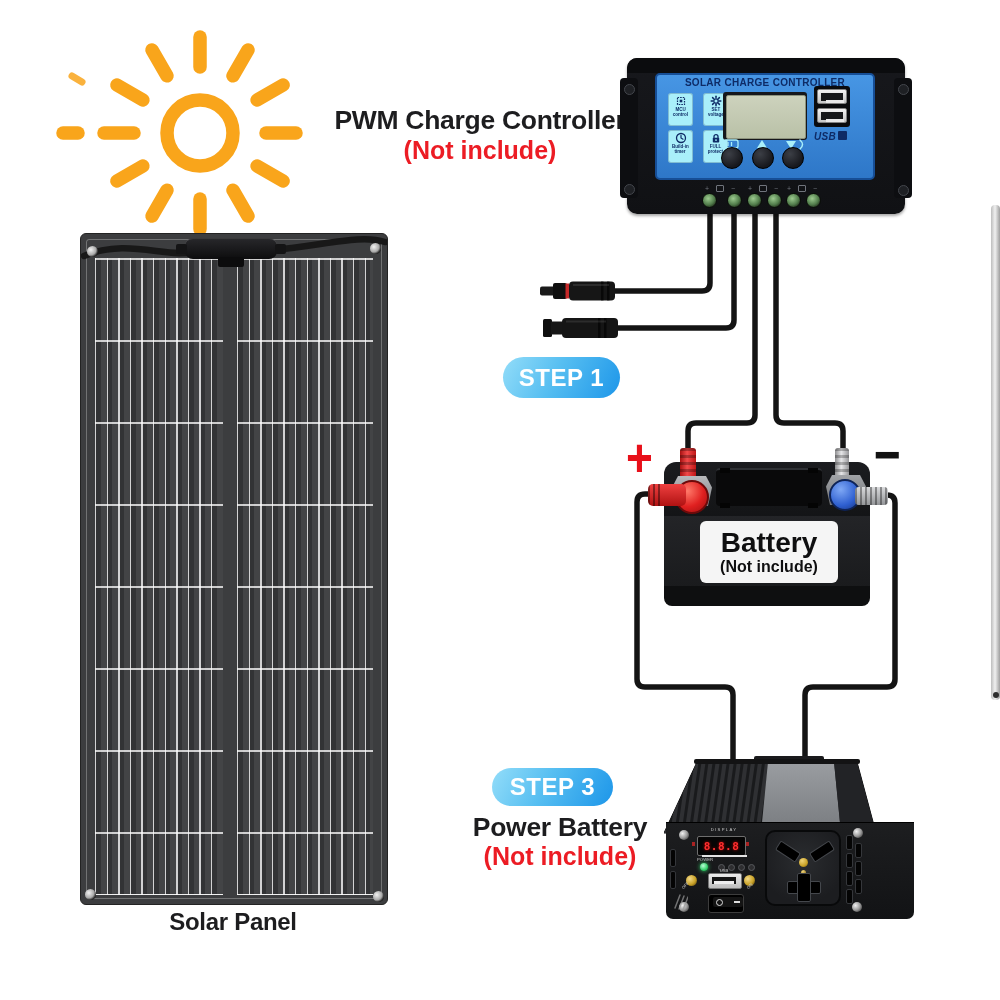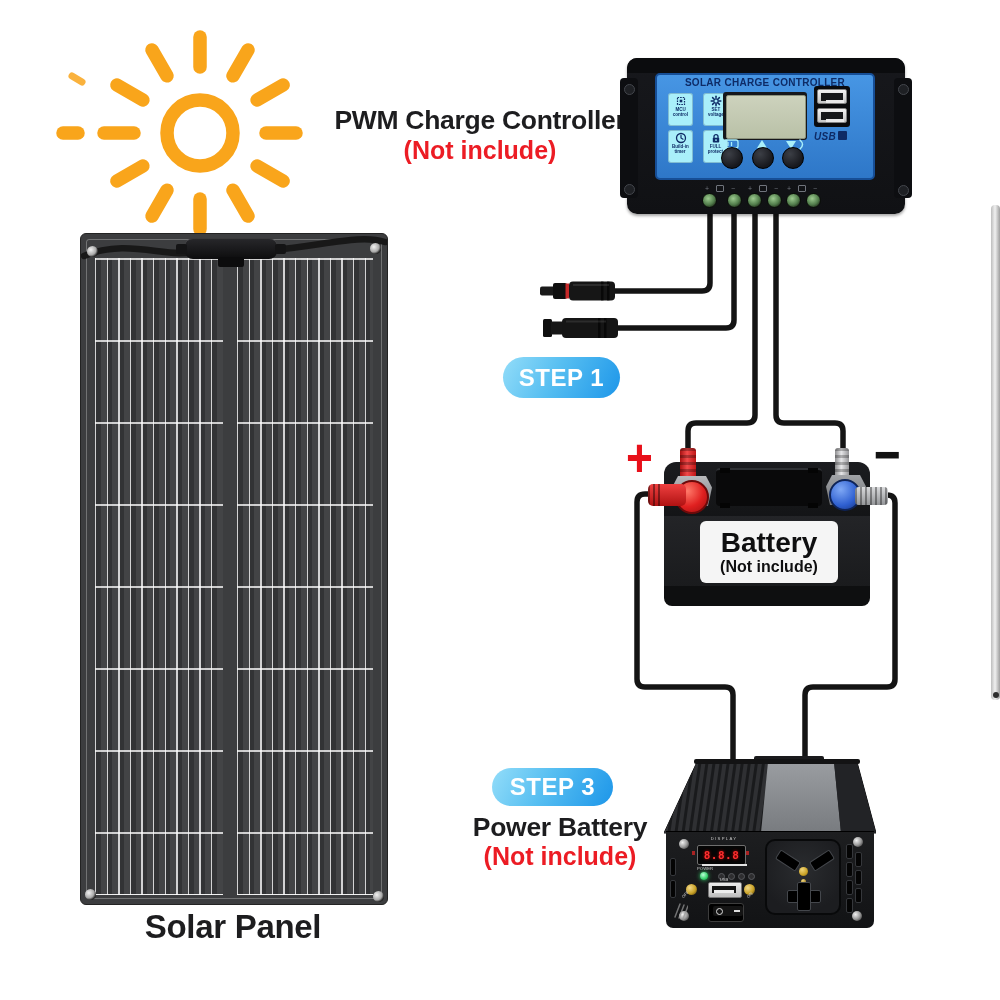--- a/index.html
+++ b/index.html
@@ -88,21 +88,21 @@
         linear-gradient(#ef4040,#b01212);background-size:13px 100%,100% 100%;background-repeat:no-repeat;}
   .clampR{left:191px;top:29px;width:33px;height:18px;border-radius:4px;
       background:linear-gradient(#d9dadc,#939598);
       background-image:repeating-linear-gradient(90deg, rgba(0,0,0,.35) 0 2px, transparent 2px 5px),
         linear-gradient(#d9dadc,#939598);background-size:100% 100%,100% 100%;
       background-position:right;background-repeat:no-repeat;}
   .plusSym{font-size:46px;font-weight:900;color:#e8101a;transform:scaleY(1.15);line-height:40px;}
   .minusSym{font-size:46px;font-weight:900;color:#121212;transform:scaleY(1.3);line-height:40px;}
   
   .inv{left:664px;top:756px;width:212px;height:176px;}
-  .inv-front{left:2px;top:75px;width:208px;height:96px;background:linear-gradient(#1d1e20,#121315);
+  .inv-front{left:2px;top:66px;width:248px;height:96px;background:linear-gradient(#1d1e20,#121315);
              border-radius:0 0 7px 7px;border-top:1px solid #000;}
   .iscrew{width:10px;height:10px;border-radius:50%;
      background:radial-gradient(circle at 35% 35%, #f0f0f0, #9a9a9a 50%, #4a4a4a 80%);}
   .goldscrew{width:11px;height:11px;border-radius:50%;
      background:radial-gradient(circle at 35% 35%, #f2d98a, #c9a227 55%, #6e5410 85%);}
   .ledbox{left:31px;top:13px;width:47px;height:18px;background:#050505;border:1px solid #6e6e6e;
           border-radius:2px;display:flex;align-items:center;justify-content:center;}
   .ledtxt{font-family:"DejaVu Sans Mono",monospace;font-weight:700;font-size:11px;color:#ff3030;
           text-shadow:0 0 3px rgba(255,0,0,.8);letter-spacing:.5px;}
   .tinytxt{font-size:5px;line-height:5px;color:#c9c9c9;transform:scale(.85);transform-origin:left top;white-space:nowrap;}
@@ -416,18 +416,18 @@
       <div class="abs vslot" style="left:180px;top:12px;width:5px;height:13px;"></div>
       <div class="abs vslot" style="left:180px;top:30px;width:5px;height:13px;"></div>
       <div class="abs vslot" style="left:180px;top:48px;width:5px;height:13px;"></div>
       <div class="abs vslot" style="left:180px;top:66px;width:5px;height:13px;"></div>
       <div class="abs vslot" style="left:189px;top:20px;width:5px;height:13px;"></div>
       <div class="abs vslot" style="left:189px;top:38px;width:5px;height:13px;"></div>
       <div class="abs vslot" style="left:189px;top:56px;width:5px;height:13px;"></div>
     </div>
   </div>
 
-  <div class="abs ctr hd" style="left:103px;top:908px;width:260px;font-size:33px;">Solar Panel</div>
+  <div class="abs ctr hd" style="left:103px;top:908px;width:260px;font-size:24px;">Solar Panel</div>
 
   <div class="abs sidebar-strip"></div>
   <div class="abs sidebar-dot"></div>
 
 </div>
 
 </body></html>

